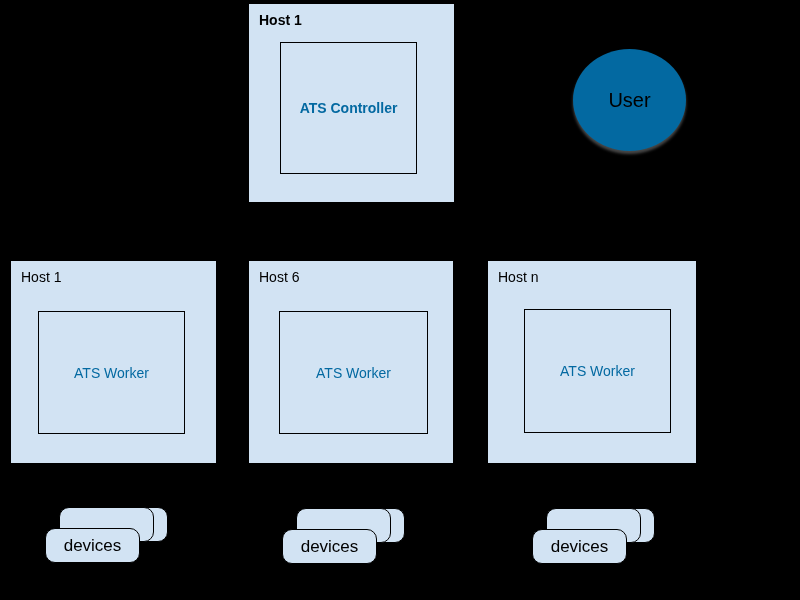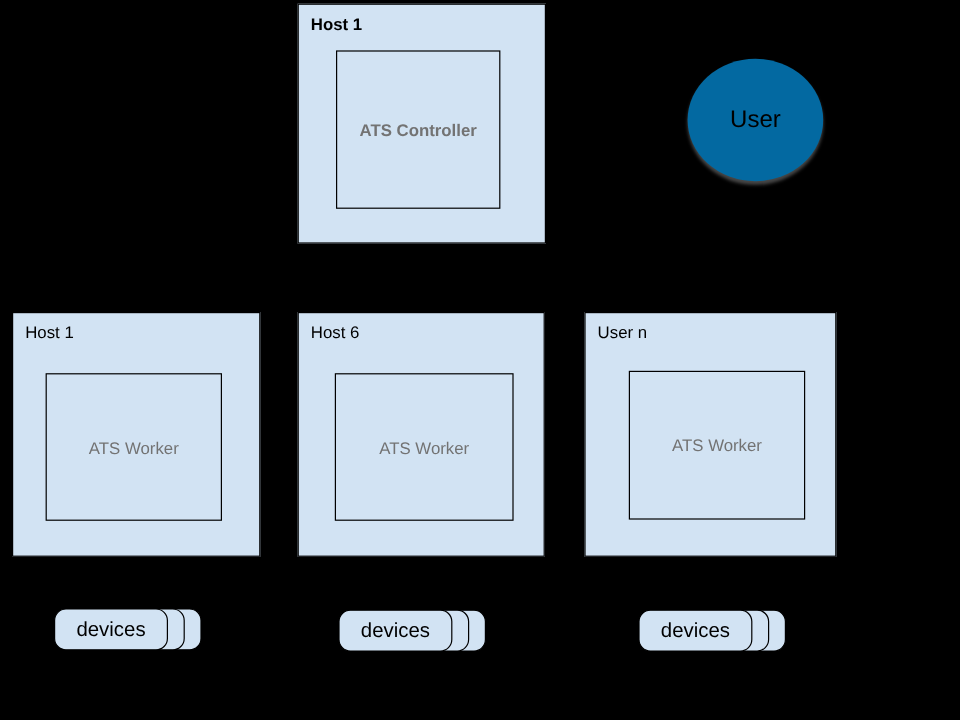--- a/index.html
+++ b/index.html
@@ -35,21 +35,21 @@
     position: absolute;
     background: #d2e3f3;
     border: 1px solid #000000;
     box-sizing: border-box;
     display: flex;
     align-items: center;
     justify-content: center;
   }
   .component-label {
     font-size: 14px;
-    color: #737373;
+    color: #0369a1;
     white-space: nowrap;
   }
   .user-ellipse {
     position: absolute;
     left: 573px;
     top: 49px;
     width: 113px;
     height: 102px;
     background: #0369a1;
     border-radius: 50%;
@@ -77,20 +77,21 @@
     border-radius: 10px;
     box-sizing: border-box;
   }
   .layer-back  { left: 28px; }
   .layer-mid   { left: 14px; }
   .layer-front {
     left: 0;
     display: flex;
     align-items: center;
     justify-content: center;
+    margin-top: 21px;
   }
   .devices-label {
     font-size: 17px;
     color: #000000;
   }
 
   
   #host1 { left: 248px; top: 3px;   width: 207px; height: 200px; font-weight: bold; }
   #host1 .component { left: 31px; top: 38px; width: 137px; height: 132px; }
 
@@ -131,21 +132,21 @@
   </div>
 
   <div id="host3" class="host">
     <div class="host-label">Host 6</div>
     <div class="component">
       <span class="component-label">ATS Worker</span>
     </div>
   </div>
 
   <div id="hostn" class="host">
-    <div class="host-label">User n</div>
+    <div class="host-label">Host n</div>
     <div class="component">
       <span class="component-label">ATS Worker</span>
     </div>
   </div>
 
   <div id="stack1" class="devices-stack">
     <div class="stack-layer layer-back"></div>
     <div class="stack-layer layer-mid"></div>
     <div class="stack-layer layer-front">
       <span class="devices-label">devices</span>

